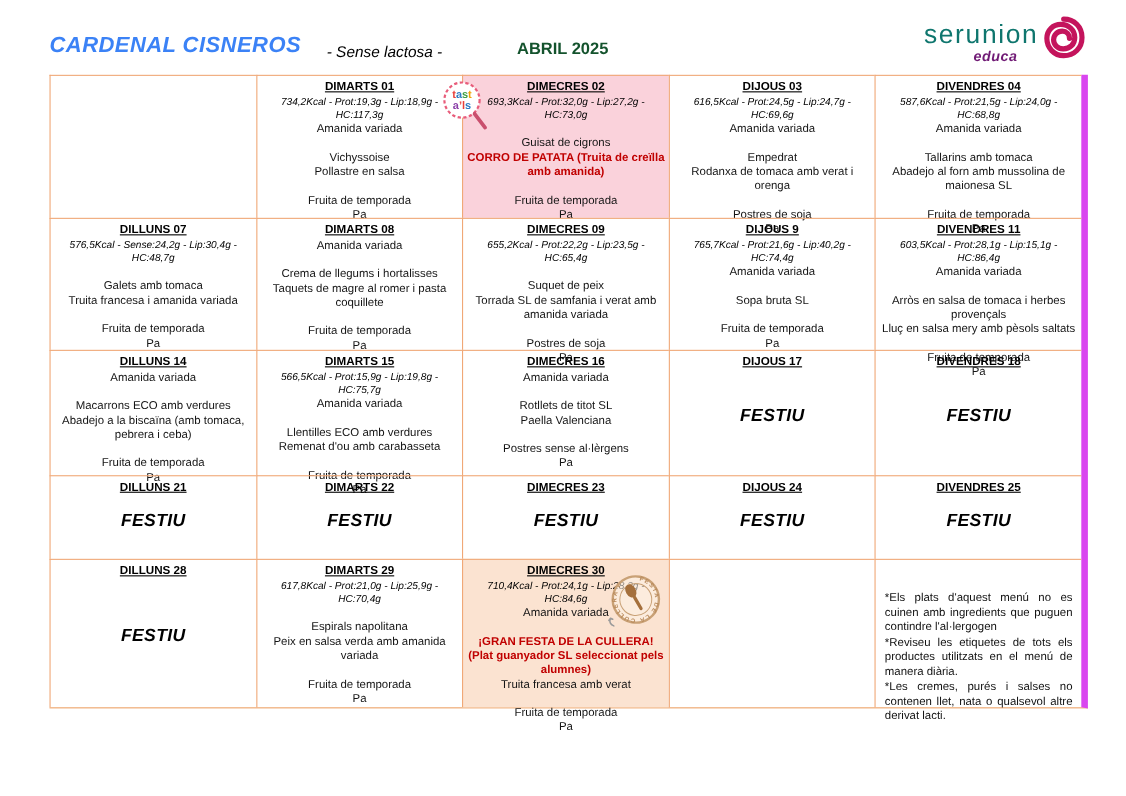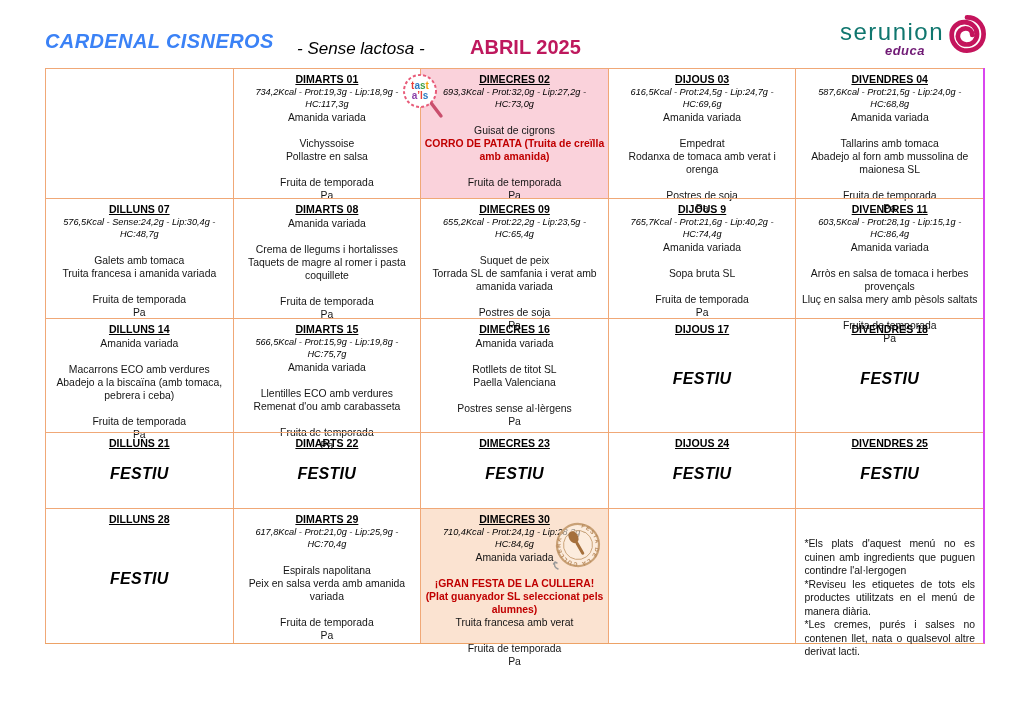--- a/index.html
+++ b/index.html
@@ -3,33 +3,33 @@
 <meta charset="utf-8">
 <style>
   html,body{margin:0;padding:0;}
   body{
     width:1024px;height:724px;background:#ffffff;position:relative;
     font-family:"Liberation Sans", sans-serif;color:#111;
     -webkit-font-smoothing:antialiased;
   }
   
   .school-title{position:absolute;left:45px;top:30px;font-size:20px;font-weight:bold;font-style:italic;letter-spacing:.4px;color:#3b82f6;}
-  .diet-label{position:absolute;left:297px;top:39px;font-size:17px;font-style:italic;color:#000;}
-  .month-label{position:absolute;left:470px;top:36px;font-size:20px;font-weight:bold;color:#be185d;}
+  .diet-label{position:absolute;left:297px;top:39px;font-size:14px;font-style:italic;color:#000;}
+  .month-label{position:absolute;left:470px;top:36px;font-size:15px;font-weight:bold;color:#14532d;}
   .logo{position:absolute;right:36px;top:12px;display:flex;align-items:flex-start;}
   .logo-words{display:flex;flex-direction:column;align-items:flex-end;margin-top:8px;}
   .logo-brand{font-size:24px;color:#0f766e;letter-spacing:1.5px;line-height:1;}
   .logo-sub{font-size:13px;font-weight:bold;font-style:italic;color:#701a75;margin-top:-1px;margin-right:19px;letter-spacing:.5px;}
   .logo-rose{margin-left:2px;margin-top:0;}
   
   .menu-grid{
     position:absolute;left:45px;top:68px;width:938px;
     display:grid;grid-template-columns:repeat(5,1fr);
     grid-template-rows:130px 120px 114px 76px 135px;
-    border-right:2px solid #d946ef;border-bottom:1px solid #EDA266;
+    border-right:6px solid #d946ef;border-bottom:1px solid #EDA266;
     background:#fff;
   }
   .cell{
     box-sizing:border-box;border-left:1px solid #F0A877;border-top:1px solid #F0A877;
     padding:2px 3px 0 3px;text-align:center;font-size:10.4px;line-height:1.25;
     position:relative;overflow:visible;
   }
   .cell.bg-pink{background:#FAD2DB;}
   .cell.bg-peach{background:#FBE3D1;}
   .day-title{font-weight:bold;text-decoration:underline;font-size:10.6px;margin:2px 0 1px 0;color:#000;}

